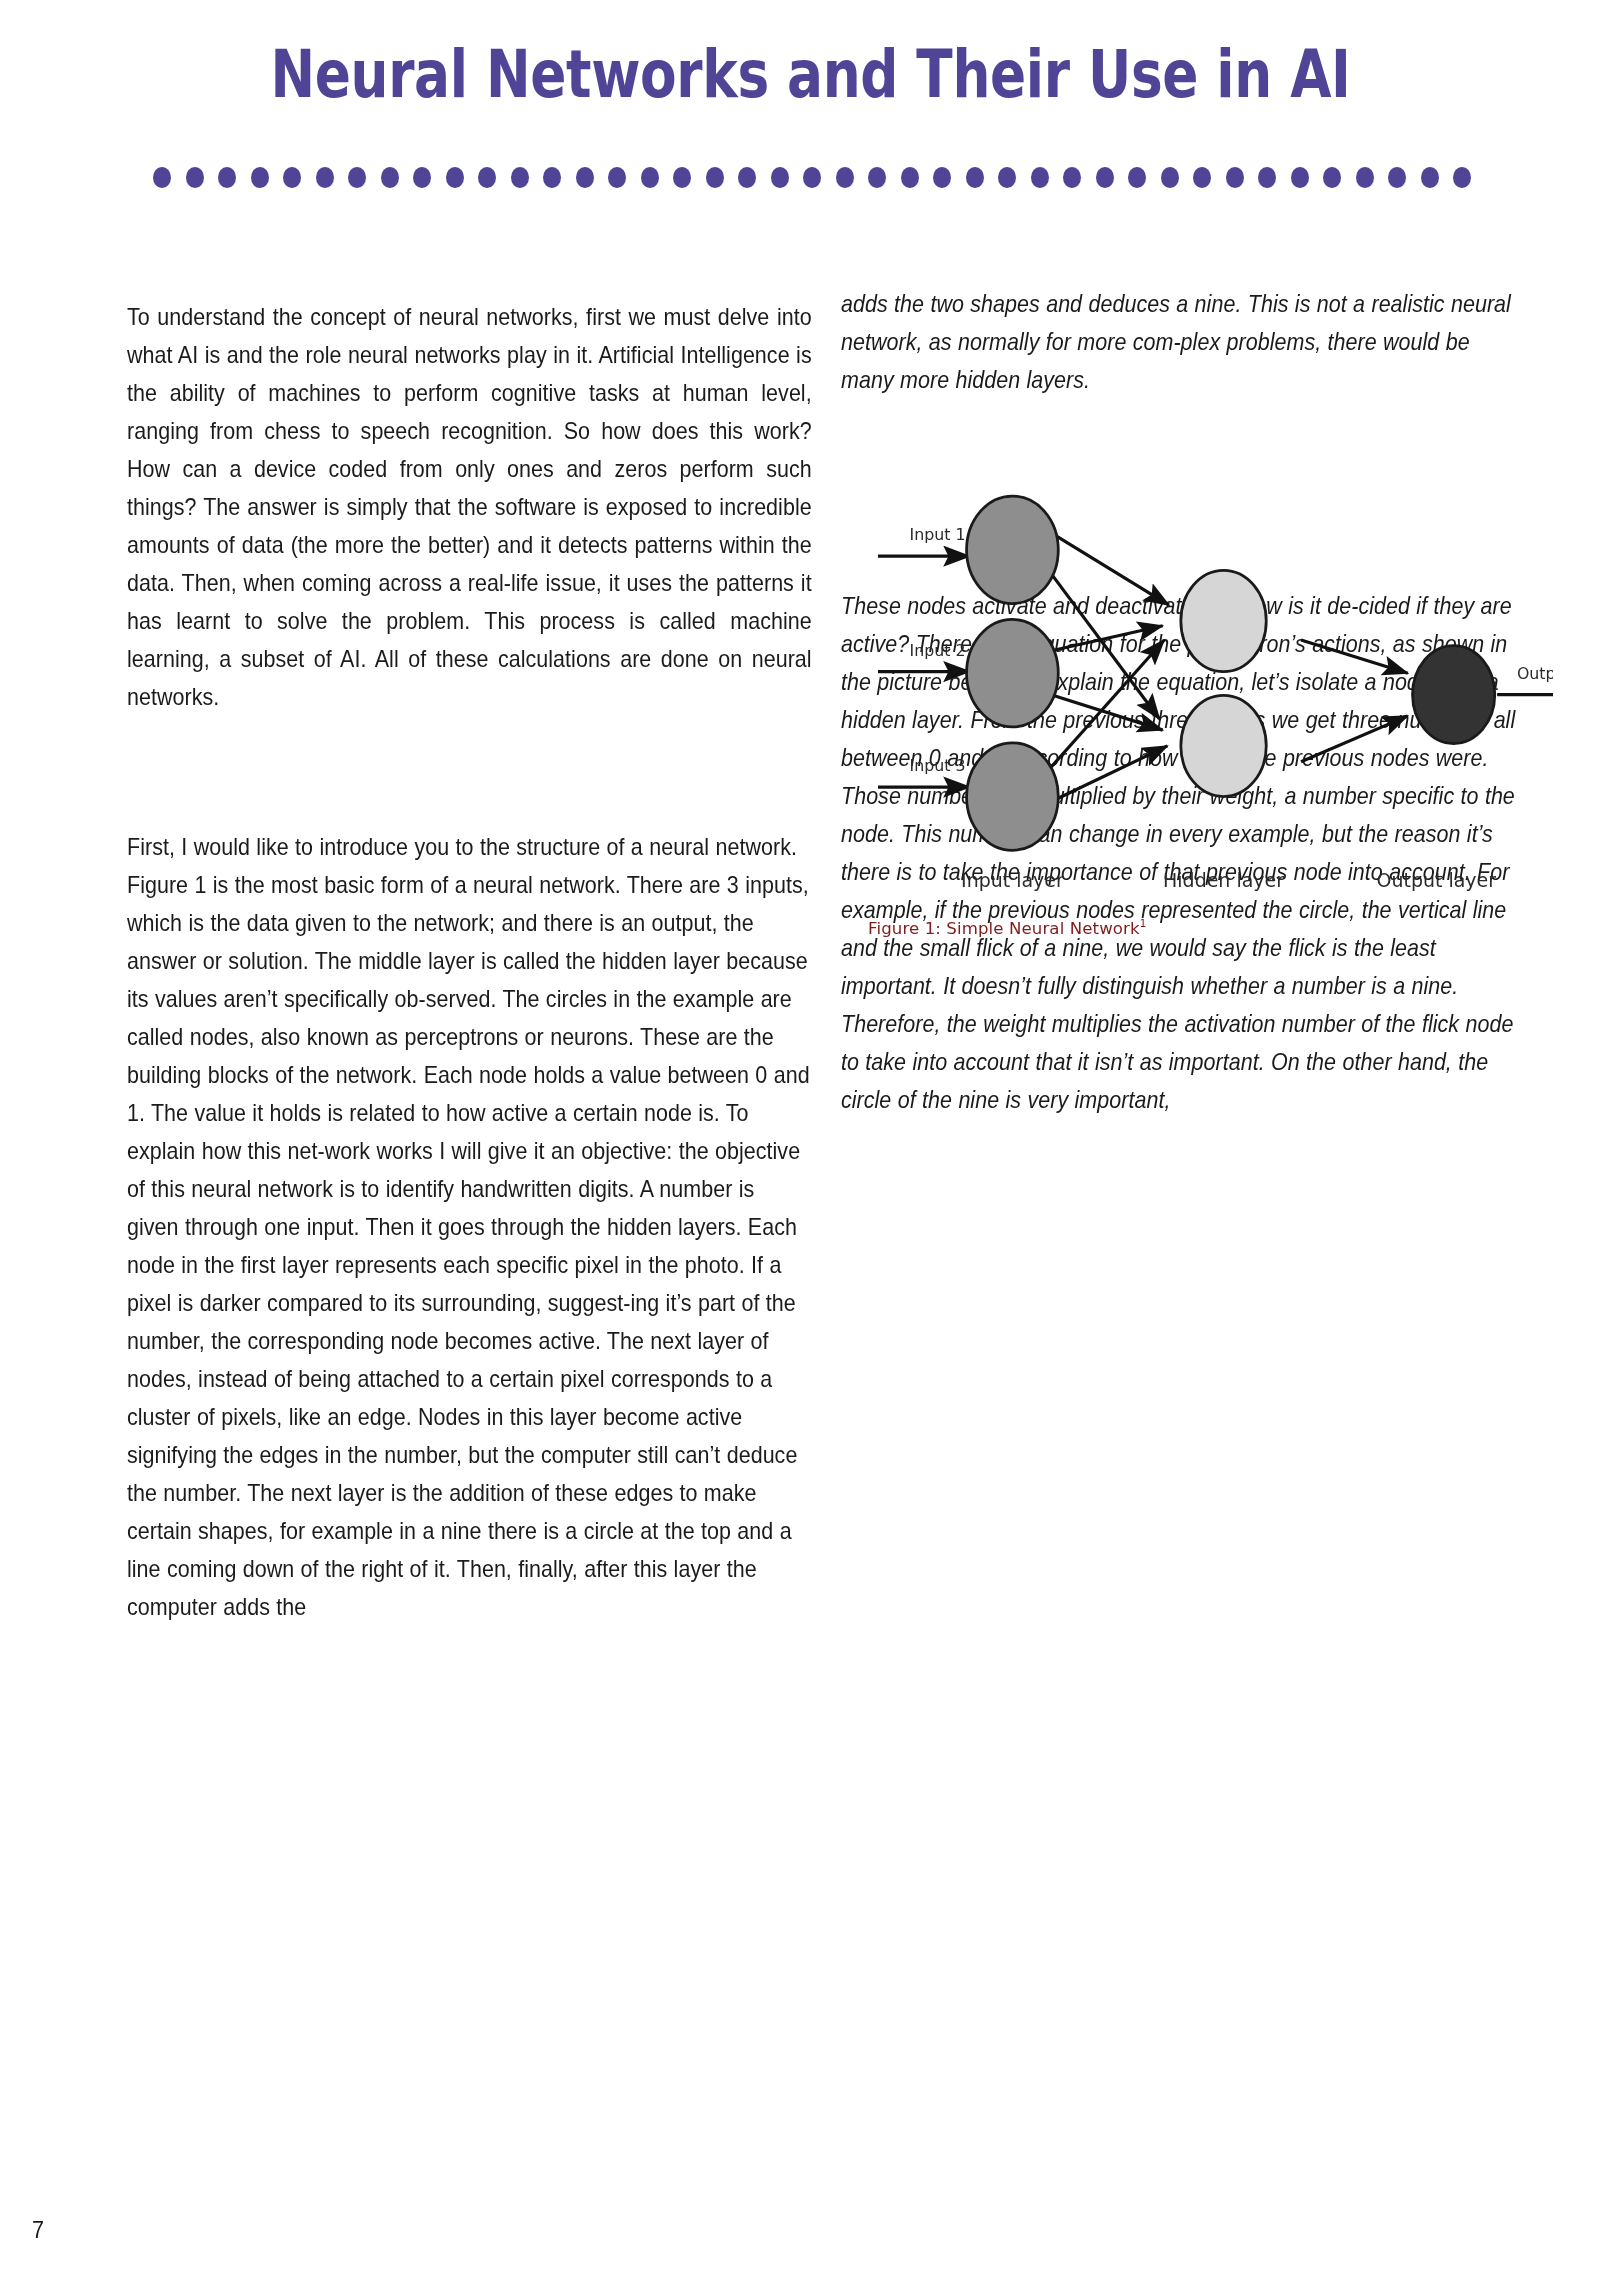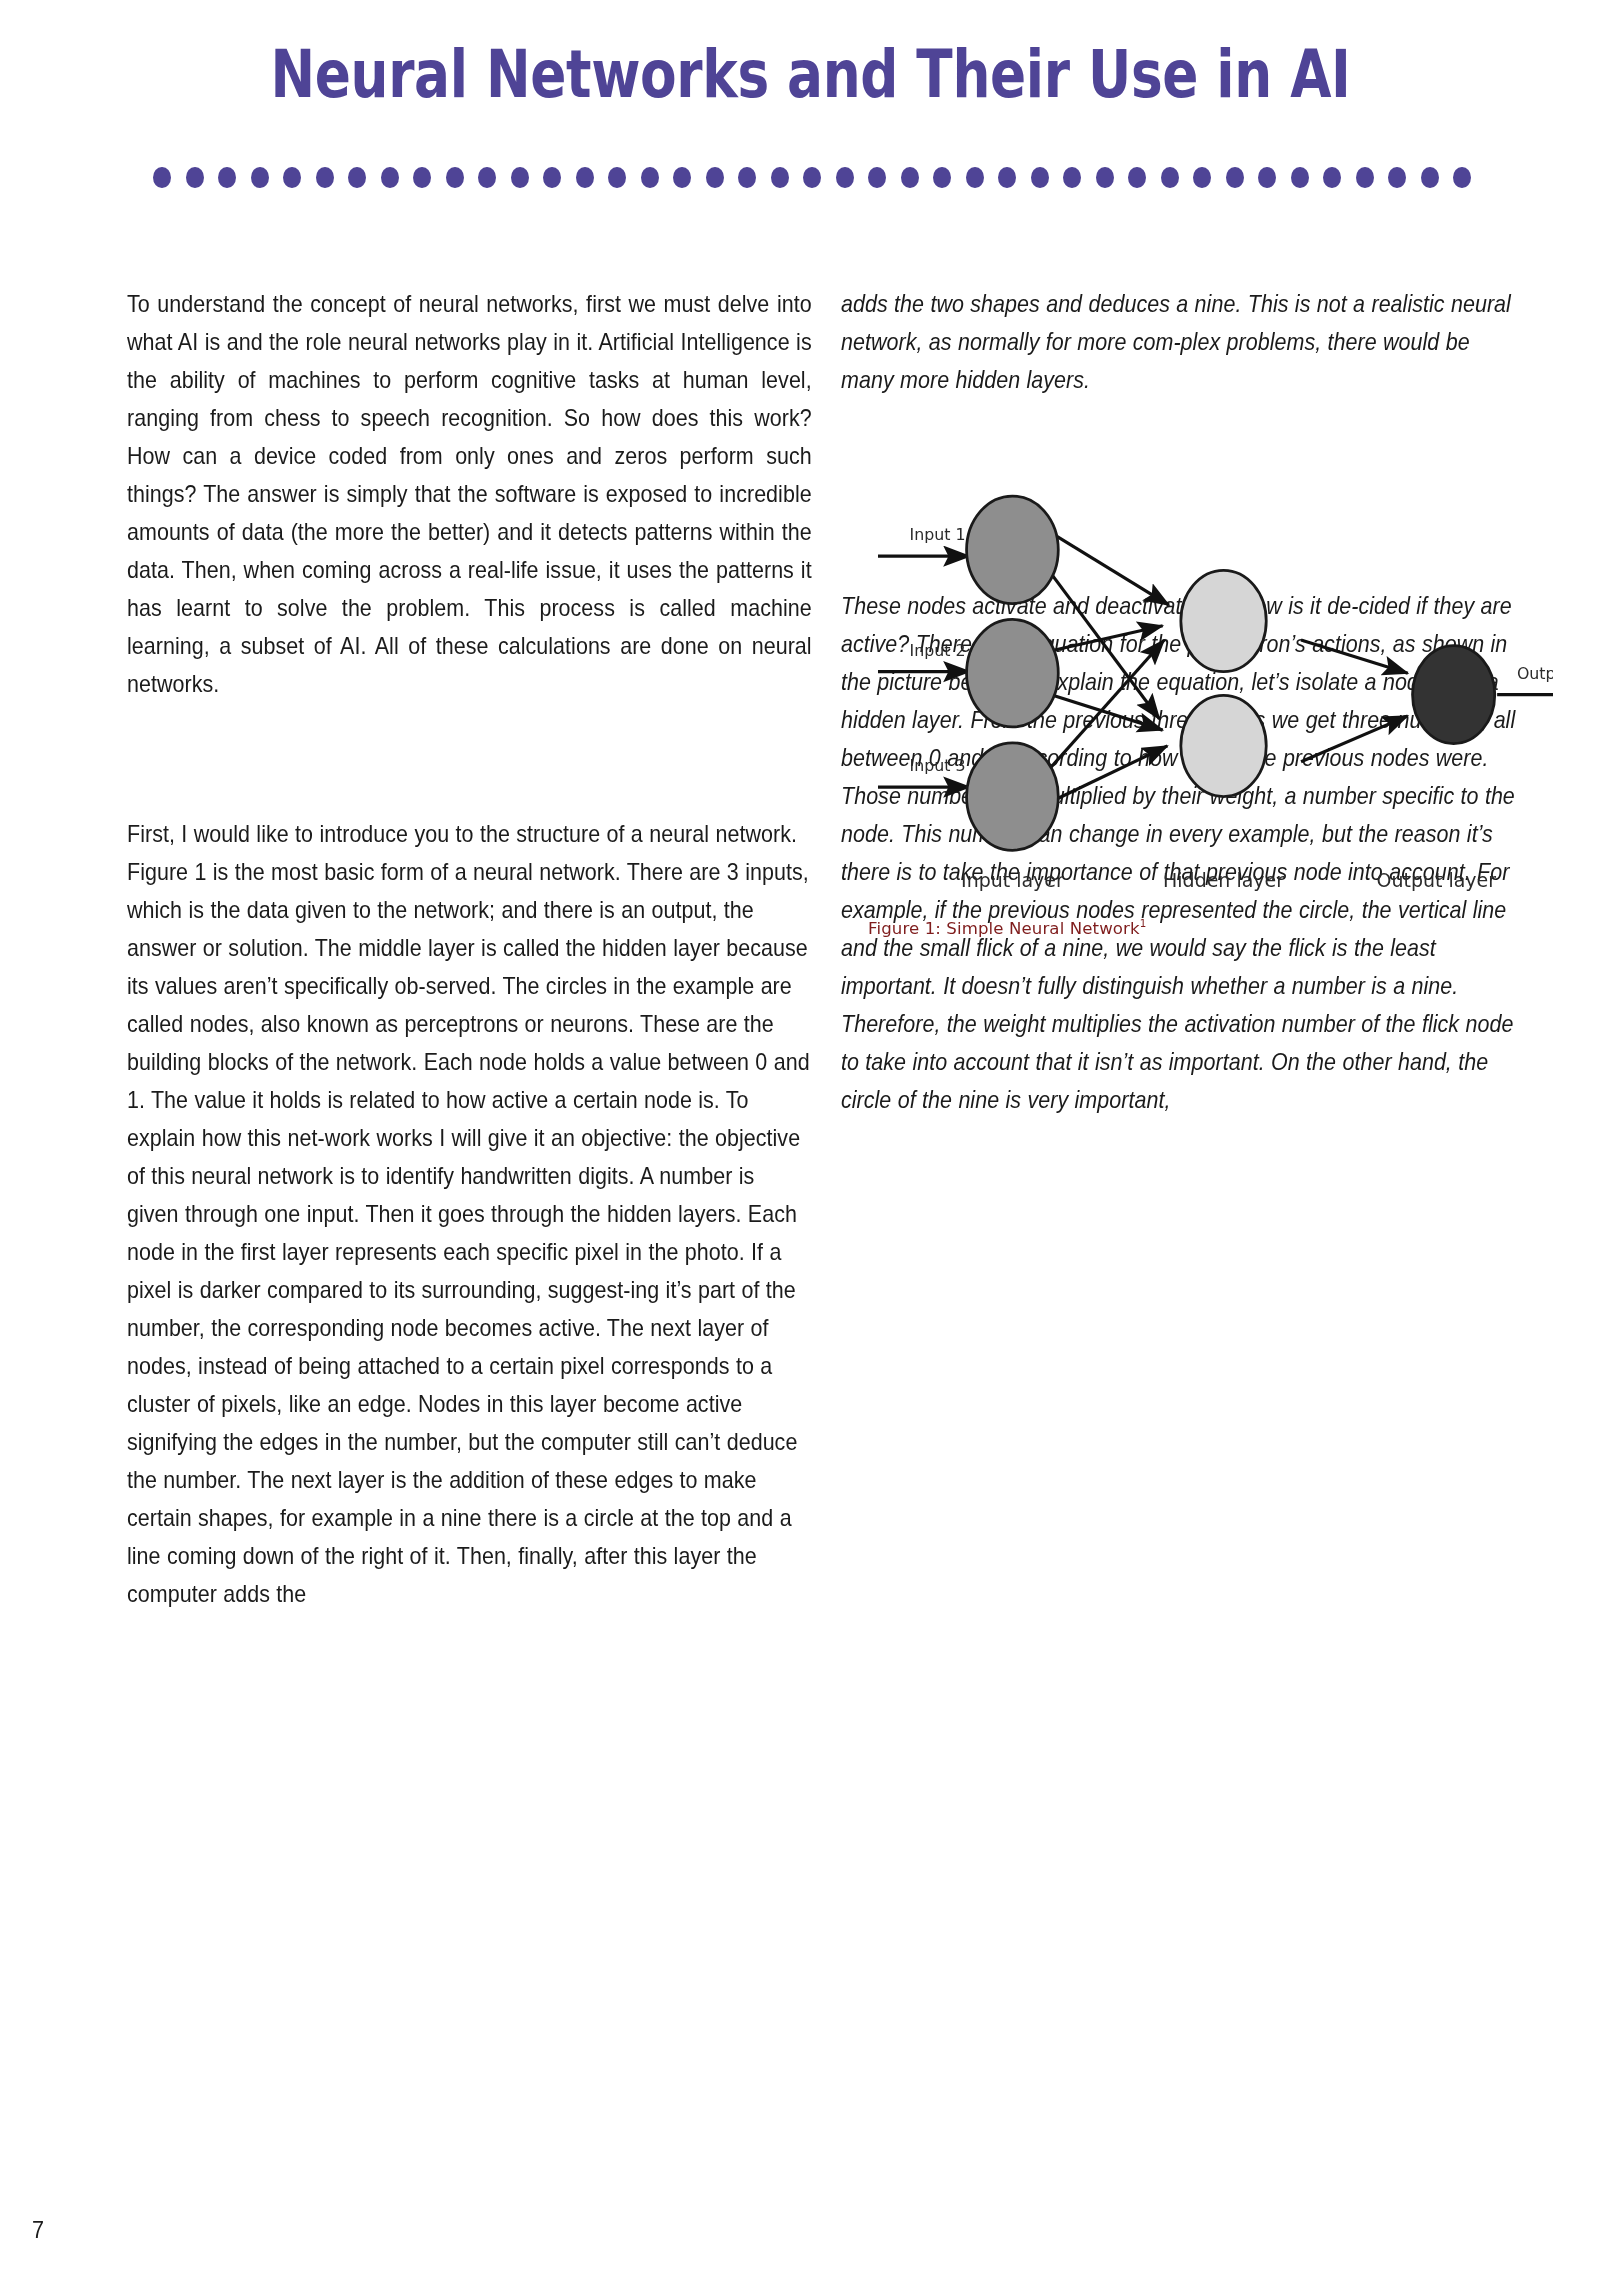--- a/index.html
+++ b/index.html
@@ -50,21 +50,21 @@
     border-radius: 50%;
     background: #4f4496;
     flex: 0 0 auto;
   }
 
   
   .column {
     position: absolute;
     width: 685px;
   }
-  #left-column  { left: 127px; top: 285px; }
+  #left-column  { left: 127px; top: 298px; }
   #right-column { left: 841px; top: 285px; font-style: italic; }
 
   .body-par {
     font-family: "Liberation Sans", sans-serif;
     font-size: 24px;
     line-height: 38px;
     color: #1b1b1b;
     margin: 0;
     transform: scaleX(0.895);
     transform-origin: 0 0;

